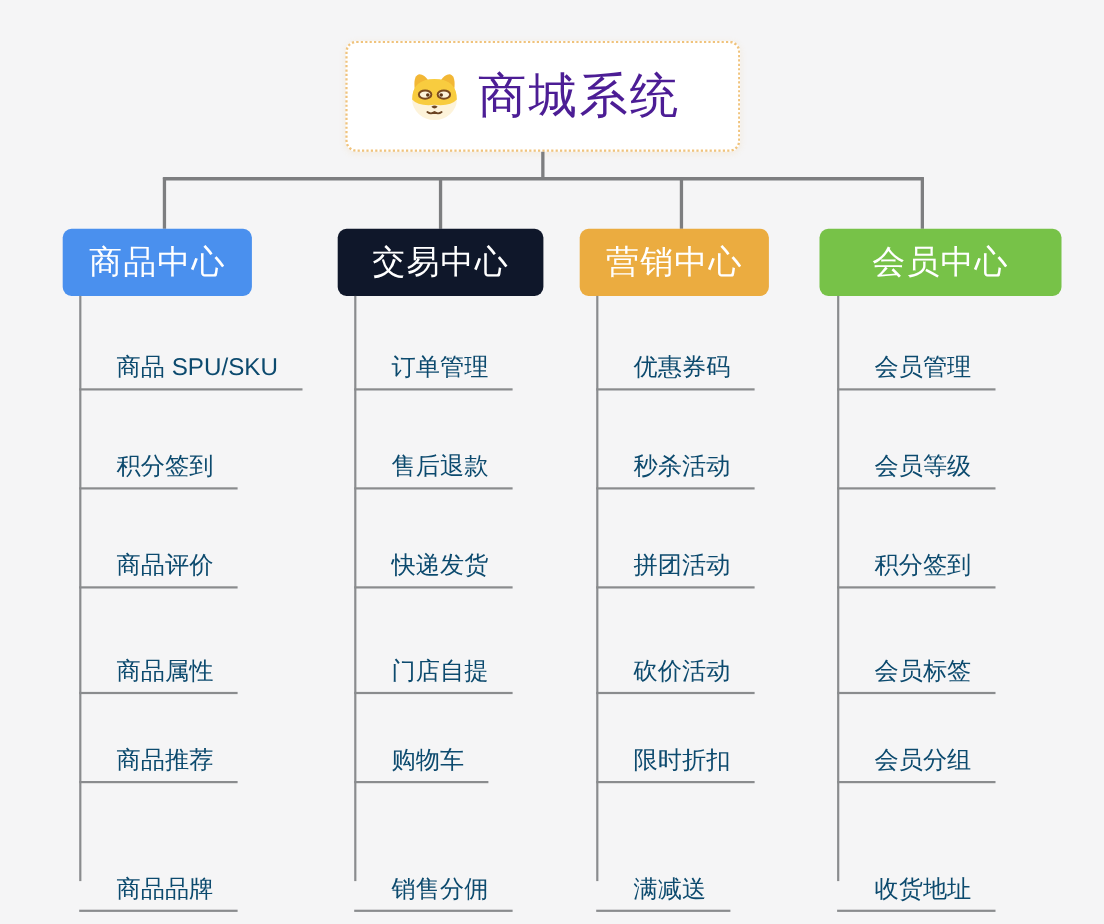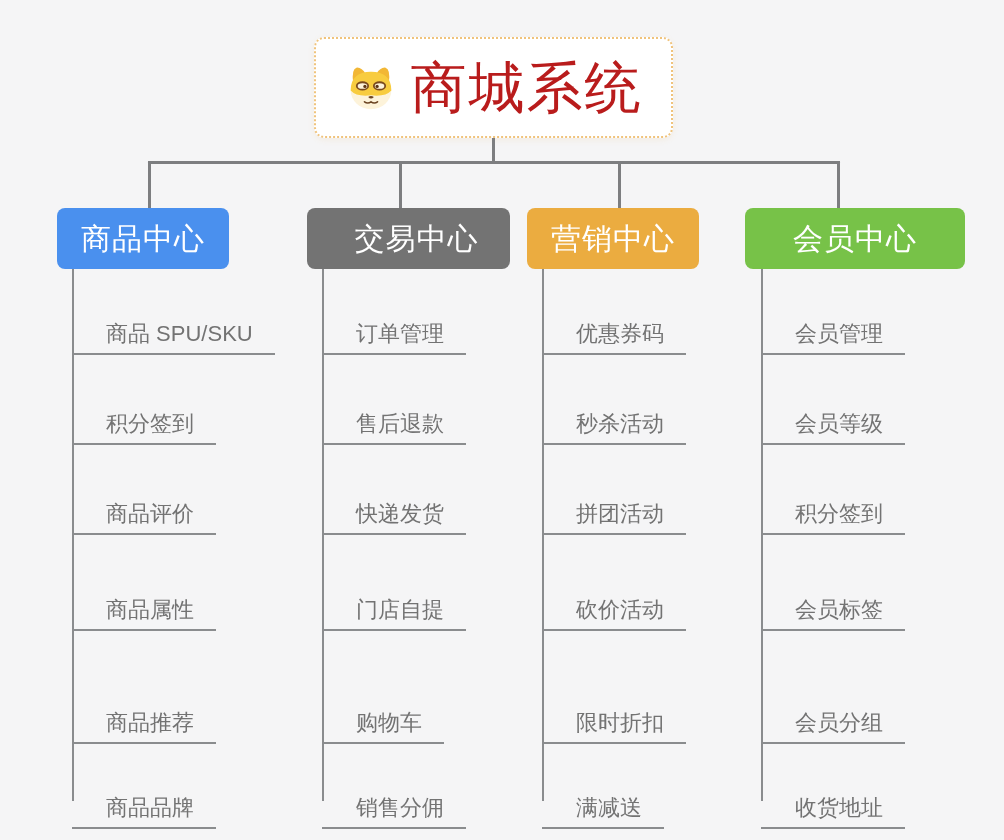--- a/index.html
+++ b/index.html
@@ -15,21 +15,21 @@
   .root-node{
     position:absolute;left:314px;top:37px;width:359px;height:101px;
     background:#ffffff;
     border:2px dotted #f0c37c;
     border-radius:10px;
     box-sizing:border-box;
     display:flex;align-items:center;justify-content:center;gap:14px;
     box-shadow:0 2px 6px rgba(240,180,90,0.12);
   }
   .root-title{
-    font-size:56px;line-height:1;color:#b91c1c;font-weight:500;
+    font-size:44px;line-height:1;color:#4c1d95;font-weight:500;
     letter-spacing:2px;white-space:nowrap;
   }
   .dog{width:52px;height:48px;display:inline-block;}
 
   
   .line{position:absolute;background:#7d7e80;}
   .stem{left:492px;top:138px;width:3px;height:24px;}
   .bus{left:148px;top:161px;width:692px;height:3px;border-radius:2px;}
   .drop{top:161px;width:3px;height:47px;}
   .drop.d0{left:148px;} .drop.d1{left:399px;} .drop.d2{left:618px;} .drop.d3{left:837px;}
@@ -48,26 +48,26 @@
   
   .spine{position:absolute;top:269px;height:532px;width:2px;background:#8a8c8e;}
   .s0{left:72px;} .s1{left:322px;} .s2{left:542px;} .s3{left:761px;}
 
   
   .col{position:absolute;top:0;}
   .c0{left:72px;} .c1{left:322px;} .c2{left:542px;} .c3{left:761px;}
   .item{
     position:absolute;left:0;
     display:inline-block;white-space:nowrap;
-    font-size:22px;line-height:28px;color:#737373;
+    font-size:22px;line-height:28px;color:#0c4a6e;
     padding:0 22px 5px 34px;
     border-bottom:2px solid #8a8c8e;
   }
   .r0{top:320px;} .r1{top:410px;} .r2{top:500px;}
-  .r3{top:596px;} .r4{top:677px;margin-top:32px;} .r5{top:794px;}
+  .r3{top:596px;} .r4{top:677px;} .r5{top:794px;}
 </style>
 </head>
 <body>
 
 <div class="canvas">
 
   <div class="root-node">
     <span class="dog">
       <svg viewBox="0 0 64 58" width="52" height="48" aria-hidden="true">
 
@@ -92,21 +92,21 @@
   </div>
 
   <div class="line stem"></div>
   <div class="line bus"></div>
   <div class="line drop d0"></div>
   <div class="line drop d1"></div>
   <div class="line drop d2"></div>
   <div class="line drop d3"></div>
 
   <div class="branch-header b0" style="background: rgb(74, 144, 238);">商品中心</div>
-  <div class="branch-header b1" style="background: #737373; padding-left: 16px;">交易中心</div>
+  <div class="branch-header b1" style="background: #0f172a;">交易中心</div>
   <div class="branch-header b2" style="background: rgb(235, 172, 64);">营销中心</div>
   <div class="branch-header b3" style="background: rgb(119, 194, 72);">会员中心</div>
 
   <div class="spine s0"></div>
   <div class="spine s1"></div>
   <div class="spine s2"></div>
   <div class="spine s3"></div>
 
   <div class="col c0">
     <div class="item r0">商品 SPU/SKU</div>

